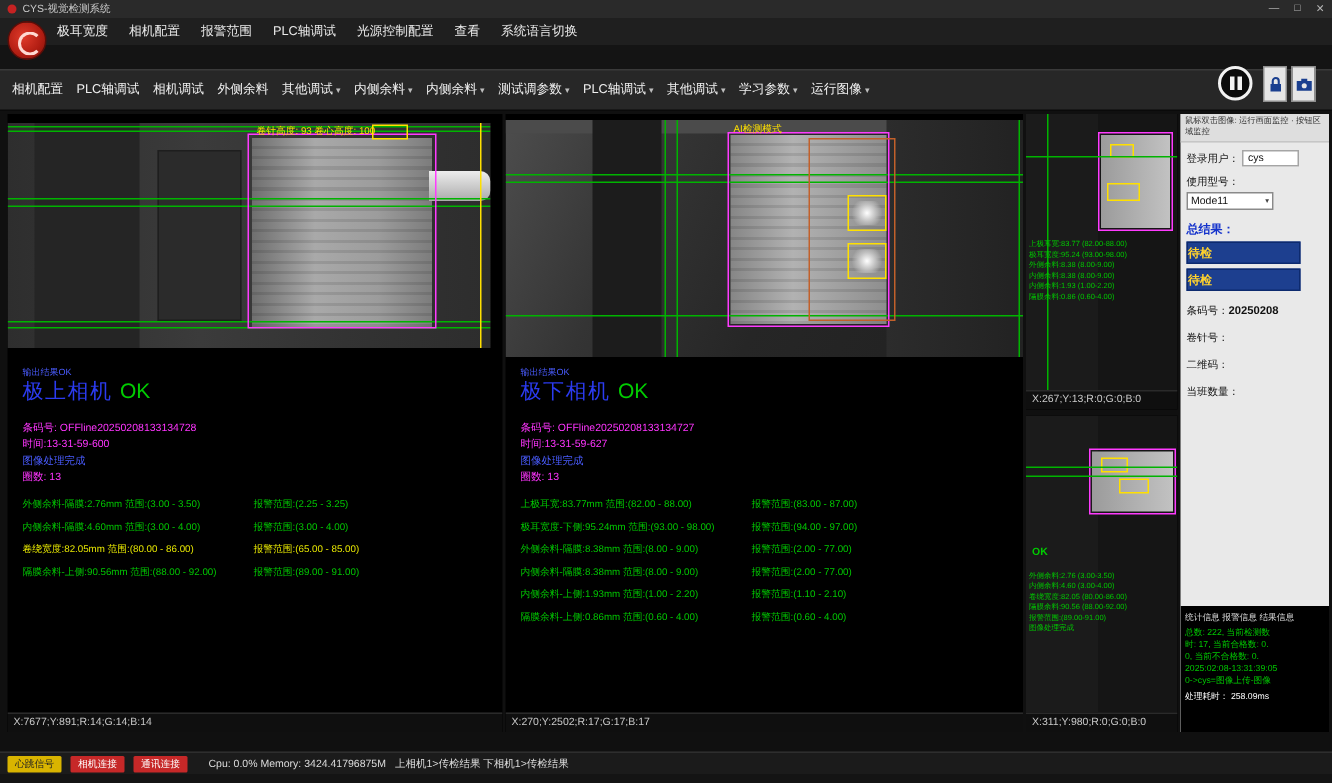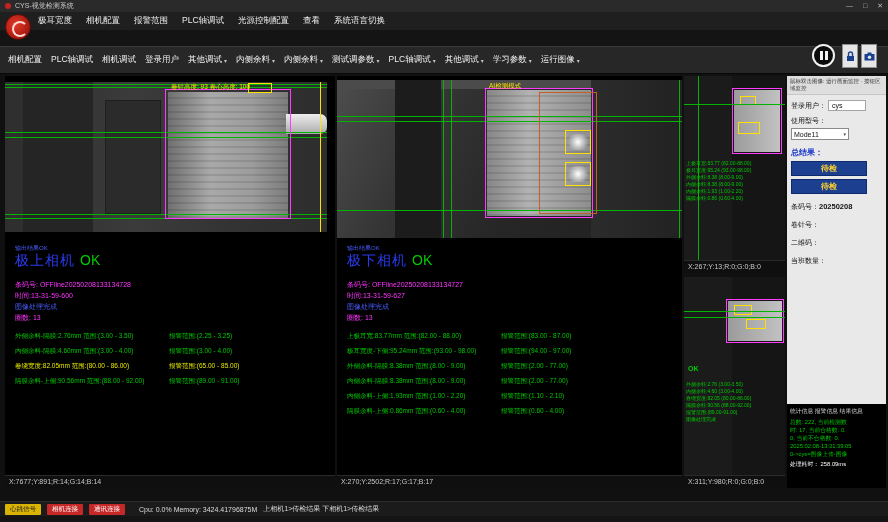--- a/index.html
+++ b/index.html
@@ -118,21 +118,21 @@
   .sp-tip { padding:2px 3px; font-size:5.5px; color:#333; line-height:7px; background:#dedede;
             border-bottom:1px solid #c6c6c6; }
   .sp-row { margin:5px 4px 0; font-size:7px; color:#111; display:flex; align-items:center; gap:2px; }
   .sp-val { display:inline-block; background:#fff; border:1px solid #a5a5a5; padding:0 3px;
             min-width:38px; height:11px; line-height:10px; font-size:7px; }
   .sp-select { display:flex; justify-content:space-between; align-items:center; background:#fff;
                border:1px solid #8a8a8a; width:58px; height:12px; padding:0 2px; font-size:7px; }
   .sp-select .arr { font-size:5px; color:#444; }
   .sp-result-label { margin:7px 4px 0; font-size:8px; font-weight:bold; color:#1533cc; }
   .res-box { width:76px; height:15px; margin:3px 4px 0; background:#1d3f8f; border:1px solid #0d2a6e;
-             color:#ffd22e; font-size:8px; font-weight:bold; text-align:center; line-height:14px; }
+             color:#ffd22e; font-size:8px; font-weight:bold; text-align:left; line-height:14px; }
   .sp-label { margin:8px 4px 0; font-size:7px; color:#111; }
   .sp-label b { font-size:7.5px; }
   .sp-stats { position:absolute; left:0; right:0; bottom:0; height:84px; background:#000;
               padding:3px; font-size:5.8px; overflow:hidden; }
   .sp-stats .hdr { color:#ddd; margin-bottom:2px; white-space:nowrap; }
   .sp-stats .ln { color:#00c800; line-height:8px; white-space:nowrap; overflow:hidden; }
   .sp-stats .elapsed { color:#fff; margin-top:2px; white-space:nowrap; }
 
   
   .statusbar { position:absolute; top:501px; left:0; width:888px; height:15px; background:#1b1b1b;
@@ -174,21 +174,21 @@
     <span class="titem">
         <span>相机配置</span>
       </span>
     <span class="titem">
         <span>PLC轴调试</span>
       </span>
     <span class="titem">
         <span>相机调试</span>
       </span>
     <span class="titem">
-        <span>登录用户</span>
+        <span>外侧余料</span>
       </span>
     <span class="titem">
         <span>其他调试</span>
         <span class="arr">▾</span>
       </span>
     <span class="titem">
         <span>内侧余料</span>
         <span class="arr">▾</span>
       </span>
     <span class="titem">

